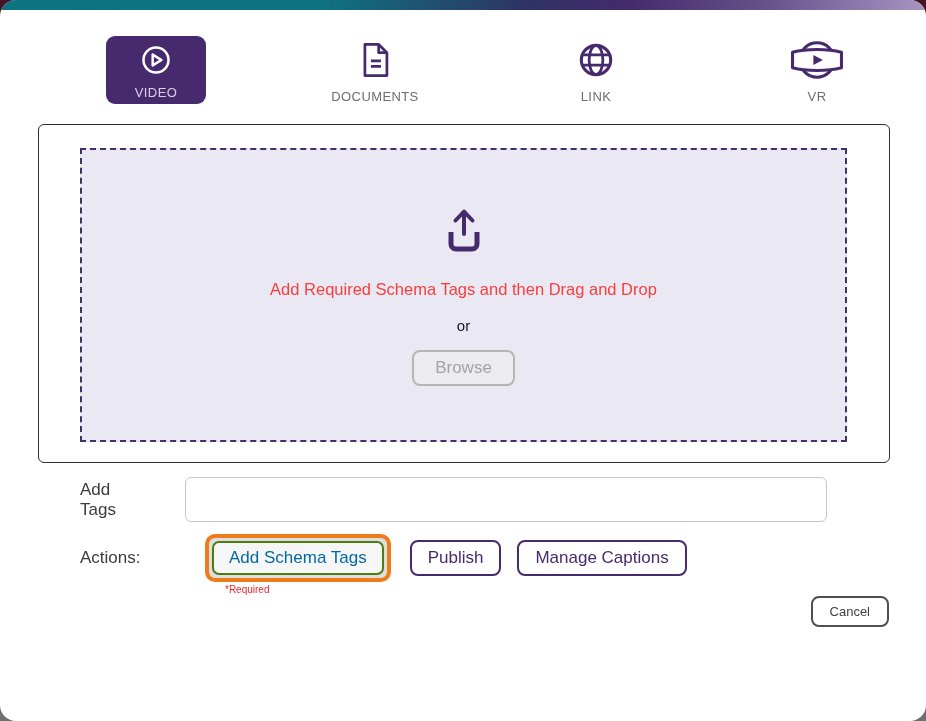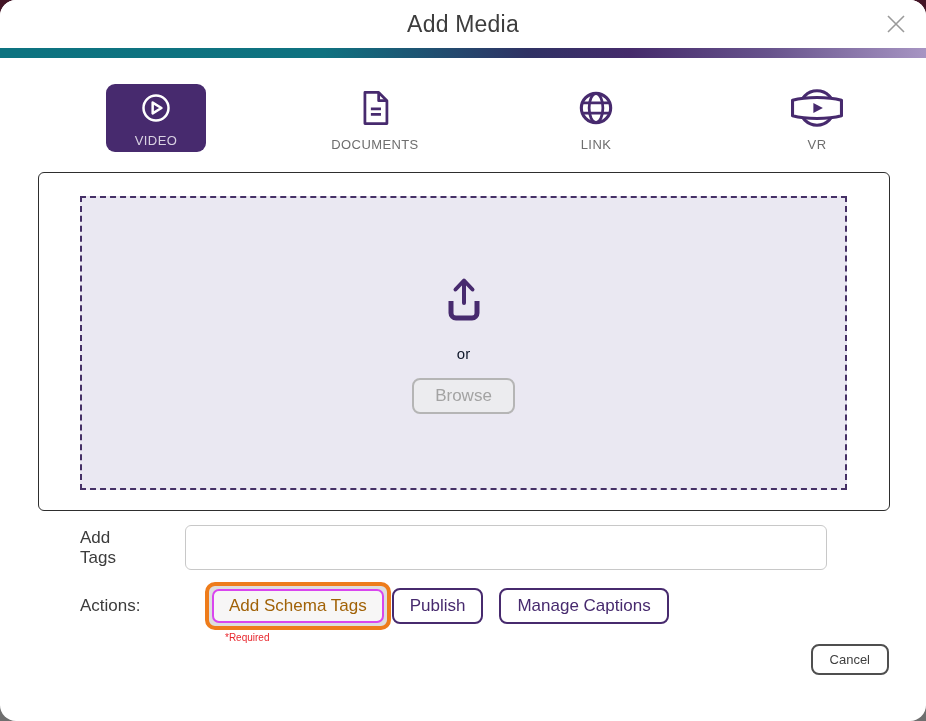--- a/index.html
+++ b/index.html
@@ -34,42 +34,34 @@
   
   .tags-row{display:flex;align-items:center;margin:14px 0 0 80px;gap:30px;}
   .tags-label{font-size:17px;color:#3c3c3c;width:63px;}
   .tags-input{margin-left:12px;width:642px;height:45px;border:1px solid #c8c8c8;border-radius:6px;box-sizing:border-box;
     font-size:16px;padding:0 12px;font-family:inherit;outline:none;}
   
   .actions-row{display:flex;align-items:center;margin:12px 0 0 80px;position:relative;height:48px;}
   .actions-label{font-size:17px;color:#3c3c3c;width:63px;}
   .highlight-ring{margin-left:62px;border:4px solid #ee7c1b;border-radius:10px;padding:3px;background:#dedede;display:inline-flex;}
   .btn{font-size:17px;line-height:20px;border-radius:7px;background:#fff;font-family:inherit;cursor:pointer;}
-  .btn-danger{border:2px solid #d946ef;color:#a16207;padding:5px 15px;background:#f7f6f6;}
+  .btn-danger{border:2px solid #4d7c0f;color:#0369a1;padding:5px 15px;background:#f7f6f6;}
   .btn-purple{border:2px solid #472a6e;color:#472a6e;padding:6px 16px;border-radius:8px;}
-  .btn-publish{margin-left:1px;}
+  .btn-publish{margin-left:19px;}
   .btn-captions{margin-left:16px;}
   .required-note{position:absolute;left:145px;top:50px;color:#e8272e;font-size:10px;}
   
   .cancel-row{display:flex;justify-content:flex-end;margin:14px 37px 0 0;}
   .cancel-btn{border:2px solid #4f4f4f;border-radius:8px;color:#3f3f3f;font-size:13px;padding:6px 17px;background:#fff;font-family:inherit;cursor:pointer;}
 </style>
 </head>
 <body>
 
 <div class="modal">
 
-  <div class="header">
-    <div class="title">Add Media</div>
-    <div class="close-btn">
-      <svg width="26" height="26" viewBox="0 0 26 26">
-        <path d="M5 5 L21 21 M21 5 L5 21" stroke="#9a9a9a" stroke-width="1.6" fill="none"></path>
-      </svg>
-    </div>
-  </div>
   <div class="gradient-bar"></div>
 
   <div class="tabs">
 
     <div class="tab active">
       <span>
         <svg width="40" height="40" viewBox="0 0 48 48">
           <circle cx="24" cy="24" r="15" stroke="#fff" stroke-width="3" fill="none"></circle>
           <path d="M20 17.5 L30.5 24 L20 30.5 Z" stroke="#fff" stroke-width="3" stroke-linejoin="round" fill="none"></path>
         </svg>
@@ -115,20 +107,21 @@
 
   <div class="card">
     <div class="dropzone">
       <span>
         <svg width="48" height="50" viewBox="0 0 48 50" fill="none">
           <path d="M24 30 V9" stroke="#472a6e" stroke-width="4" stroke-linecap="round"></path>
           <path d="M15.5 16.5 L24 7.5 L32.5 16.5" stroke="#472a6e" stroke-width="4" stroke-linecap="round" stroke-linejoin="round"></path>
           <path d="M11 28 V40 a5 5 0 0 0 5 5 H32 a5 5 0 0 0 5 -5 V28" stroke="#472a6e" stroke-width="5"></path>
         </svg>
       </span>
+      <div class="dz-instruction">Add Required Schema Tags and then Drag and Drop</div>
       <div class="dz-or">or</div>
       <button class="browse-btn" disabled="">Browse</button>
     </div>
   </div>
 
   <div class="tags-row">
     <span class="tags-label">Add Tags</span>
     <input class="tags-input" type="text" value="" style="">
   </div>
 

